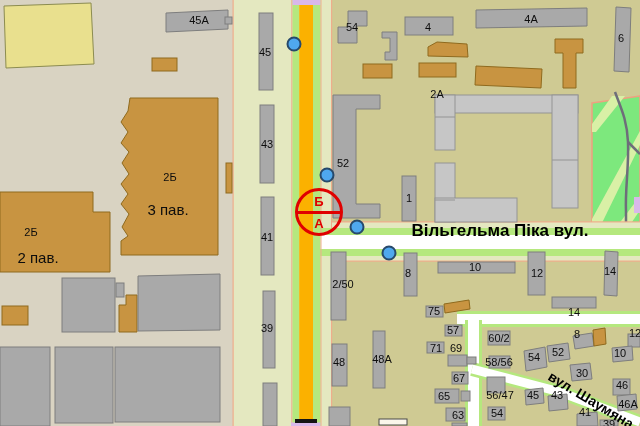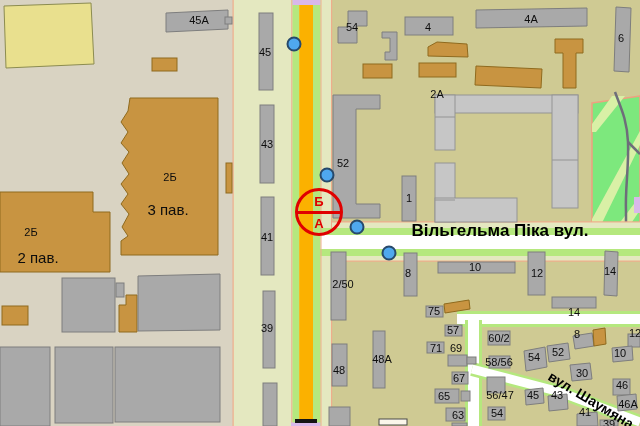--- a/index.html
+++ b/index.html
@@ -206,21 +206,21 @@
       <span class="b-label" style="left: 537px; top: 273px;">12</span>
       <span class="b-label" style="left: 610px; top: 271px;">14</span>
       <span class="b-label" style="left: 574px; top: 312px;">14</span>
       <span class="b-label" style="left: 434px; top: 311px;">75</span>
       <span class="b-label" style="left: 453px; top: 330px;">57</span>
       <span class="b-label" style="left: 436px; top: 348px;">71</span>
       <span class="b-label" style="left: 456px; top: 348px;">69</span>
       <span class="b-label" style="left: 459px; top: 378px;">67</span>
       <span class="b-label" style="left: 444px; top: 396px;">65</span>
       <span class="b-label" style="left: 458px; top: 415px;">63</span>
-      <span class="b-label" style="left: 339px; top: 362px; margin-top: 8px;">48</span>
+      <span class="b-label" style="left: 339px; top: 362px;">48</span>
       <span class="b-label" style="left: 382px; top: 359px;">48А</span>
       <span class="b-label" style="left: 499px; top: 338px;">60/2</span>
       <span class="b-label" style="left: 499px; top: 362px;">58/56</span>
       <span class="b-label" style="left: 500px; top: 395px;">56/47</span>
       <span class="b-label" style="left: 497px; top: 413px;">54</span>
       <span class="b-label" style="left: 534px; top: 357px;">54</span>
       <span class="b-label" style="left: 558px; top: 352px;">52</span>
       <span class="b-label" style="left: 582px; top: 373px;">30</span>
       <span class="b-label" style="left: 533px; top: 395px;">45</span>
       <span class="b-label" style="left: 557px; top: 395px;">43</span>

